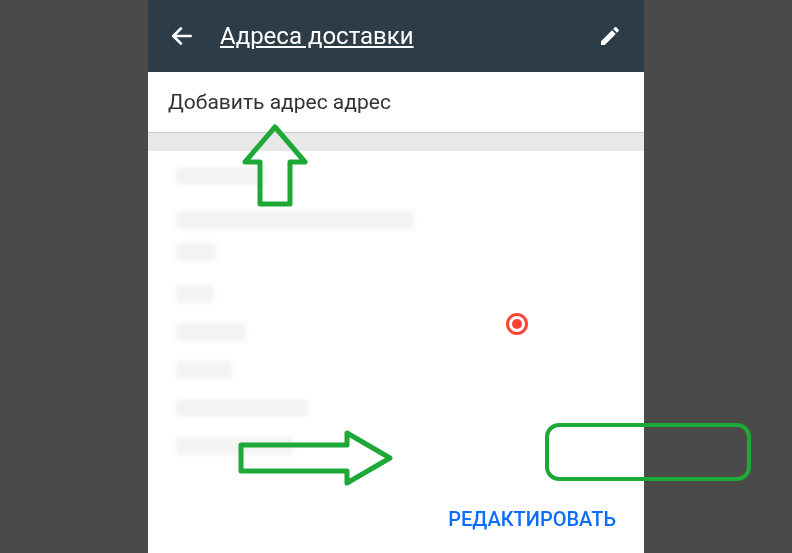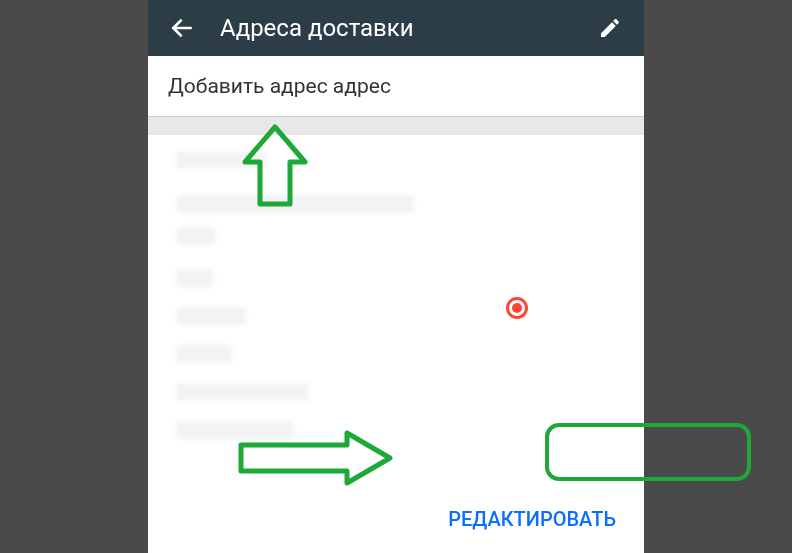--- a/index.html
+++ b/index.html
@@ -16,25 +16,26 @@
       left: 148px;
       top: 0;
       width: 496px;
       height: 553px;
       background: #ffffff;
       display: flex;
       flex-direction: column;
     }
     .header {
       background: #2d3d48;
-      height: 56px;
+      height: 72px;
       display: flex;
       align-items: center;
       padding: 0 20px;
       color: #ffffff;
+      text-decoration: underline;
     }
     .back-btn {
       width: 28px;
       height: 28px;
       display: flex;
       align-items: center;
       justify-content: center;
       margin-right: 24px;
       cursor: pointer;
     }

